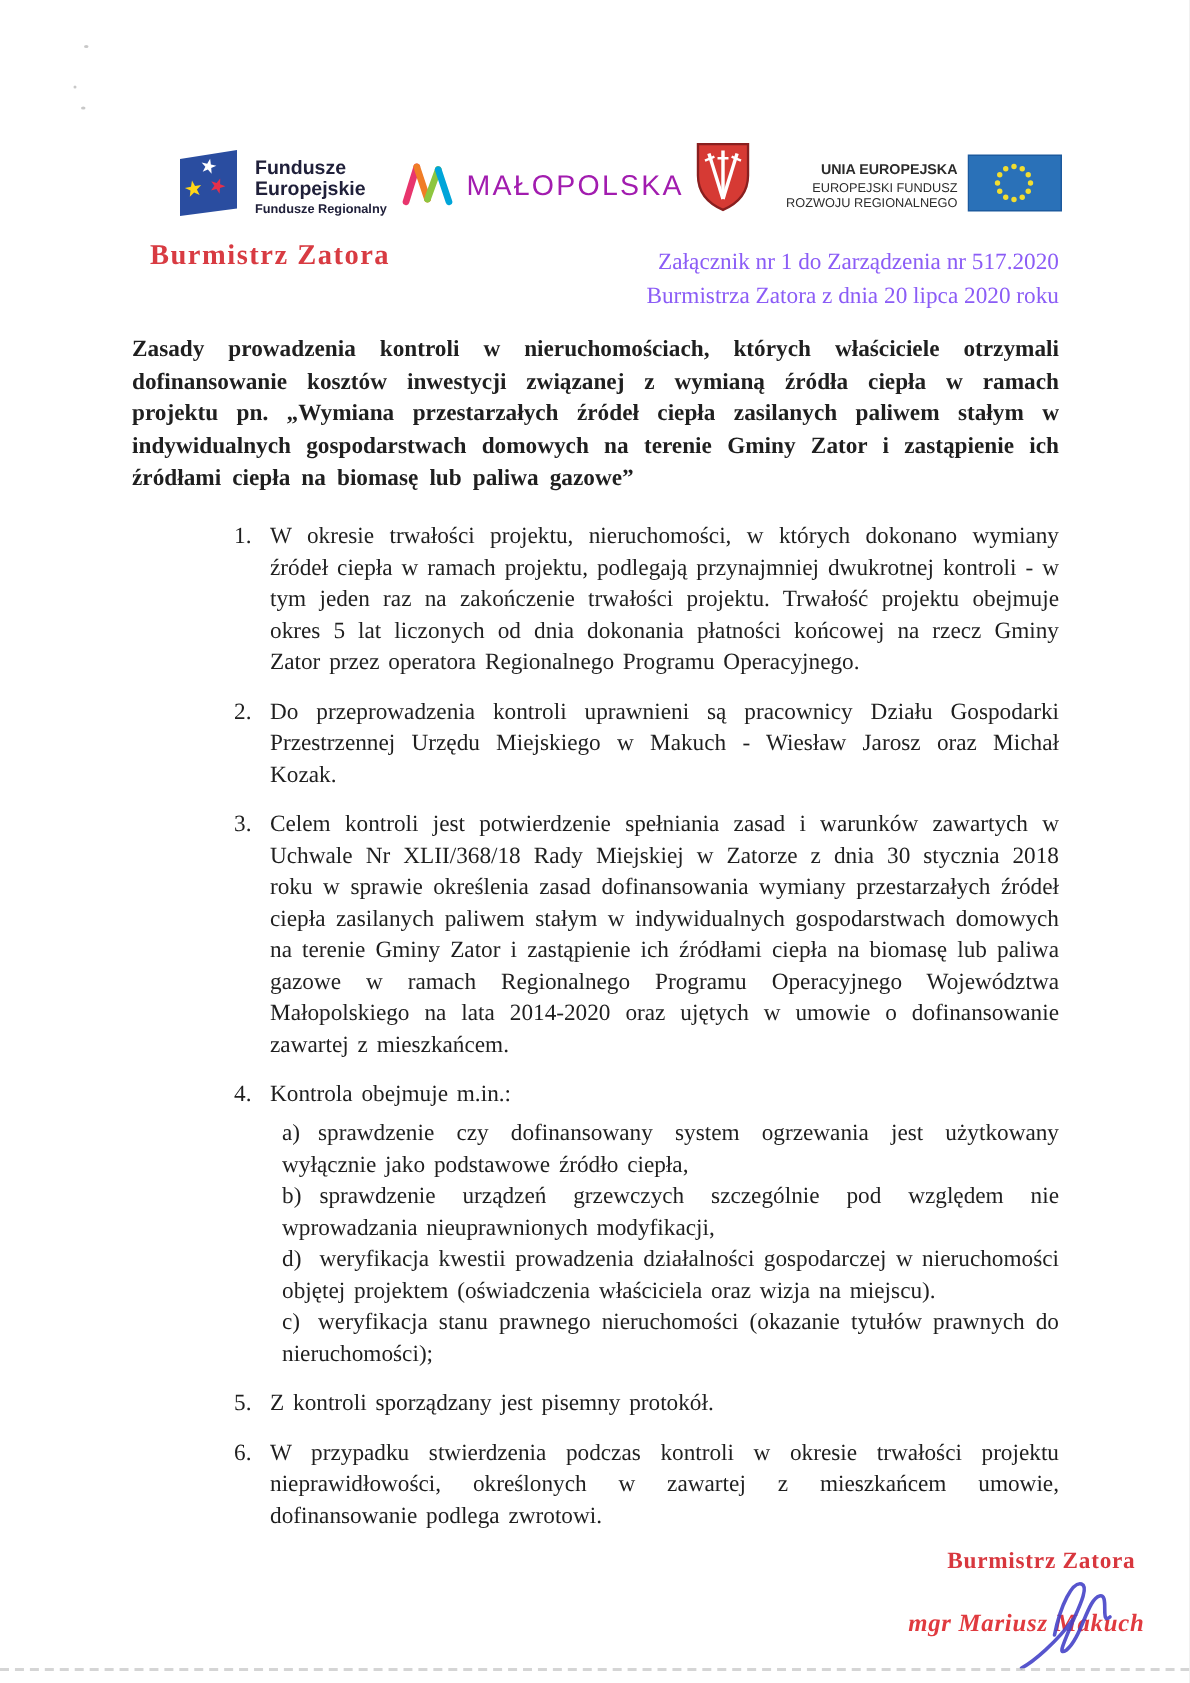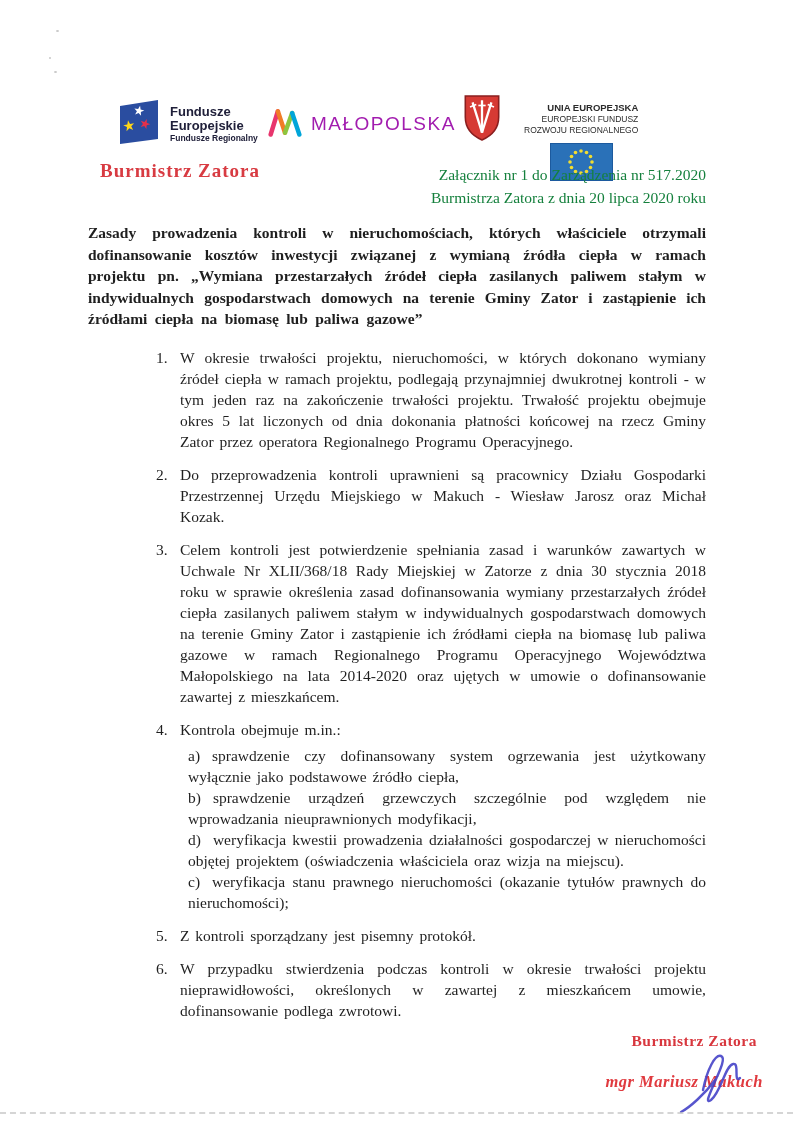--- a/index.html
+++ b/index.html
@@ -19,33 +19,33 @@
   .logo-fe { position: absolute; top: 98px; left: 112px; display: flex; align-items: center; gap: 8px; }
   .logo-fe .fe-text { font-family: "Liberation Sans", sans-serif; color: #20203a; line-height: 1.05; }
   .fe-l1, .fe-l2 { font-size: 13px; font-weight: bold; }
   .fe-l3 { font-size: 8.5px; font-weight: bold; margin-top: 2px; }
 
   .logo-mp { position: absolute; top: 106px; left: 268px; display: flex; align-items: center; gap: 9px; }
   .mp-text { font-family: "Liberation Sans", sans-serif; font-size: 19px; color: #a21caf; letter-spacing: 1.5px; }
 
   .logo-crest { position: absolute; top: 94px; left: 463px; }
 
-  .logo-eu { position: absolute; top: 102px; left: 524px; display: flex; align-items: center; gap: 7px; flex-direction: column; }
+  .logo-eu { position: absolute; top: 102px; left: 524px; display: flex; align-items: center; gap: 7px; }
   .eu-text { font-family: "Liberation Sans", sans-serif; text-align: right; color: #2b2b2b; line-height: 1.25; }
   .eu-l1 { font-size: 9.5px; font-weight: bold; }
   .eu-l2, .eu-l3 { font-size: 8.5px; }
 
   
   .stamp {
     position: absolute; top: 160px; left: 100px;
     color: #d83b42; font-size: 19px; font-weight: bold; letter-spacing: 1px;
   }
   .attachment {
     position: absolute; top: 163px; right: 87px;
-    text-align: right; font-size: 15.5px; line-height: 23px; color: #15803d;
+    text-align: right; font-size: 15.5px; line-height: 23px; color: #8b5cf6;
   }
 
   
   .content {
     position: absolute; top: 222px; left: 88px; width: 618px;
     font-size: 15.5px; line-height: 21px; word-spacing: 2px;
   }
   .intro {
     font-weight: bold; text-align: justify; word-spacing: 3.5px;
     margin-bottom: 17px; line-height: 21.5px;

